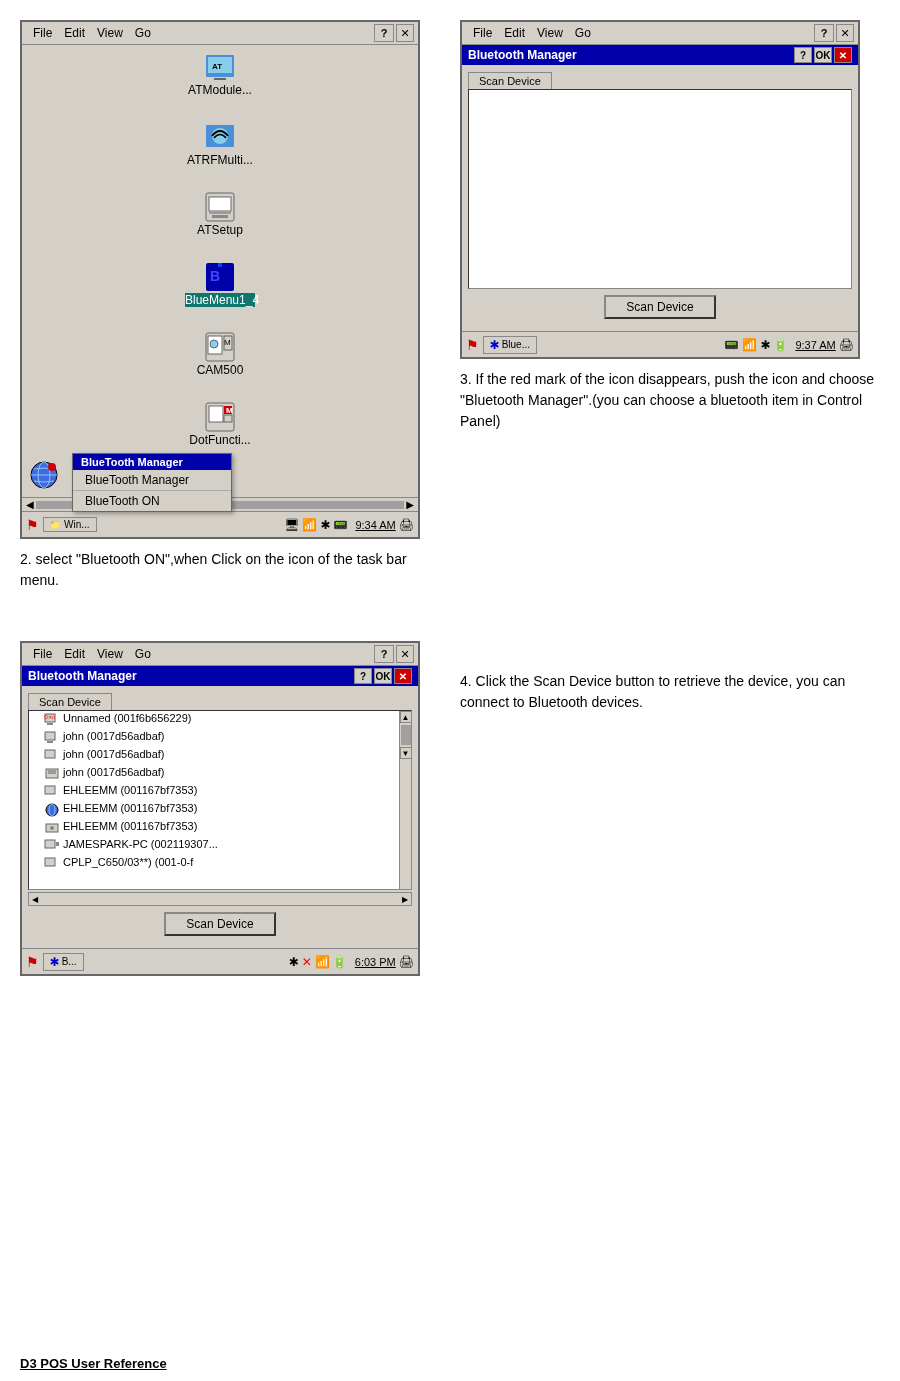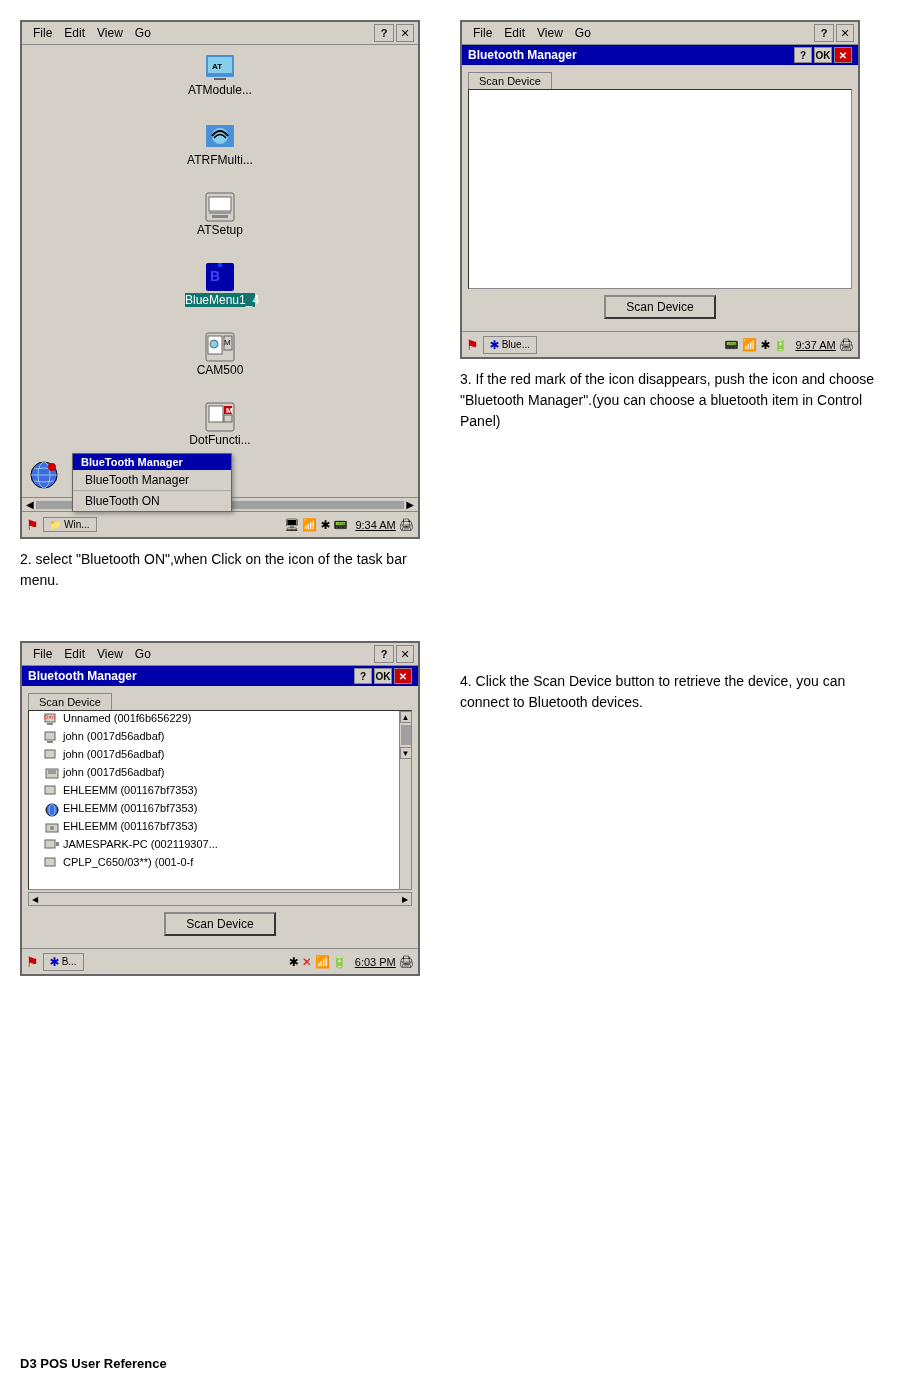--- a/index.html
+++ b/index.html
@@ -318,20 +318,21 @@
     }
 
     
     .page-footer {
       position: absolute;
       bottom: 10px;
       left: 20px;
       font-size: 13px;
       font-weight: bold;
       color: #000;
+      text-decoration: underline;
     }
 
     
     .icon-svg {
       width: 32px;
       height: 32px;
     }
 
     .bt-empty-area {
       border: 1px inset #888;

